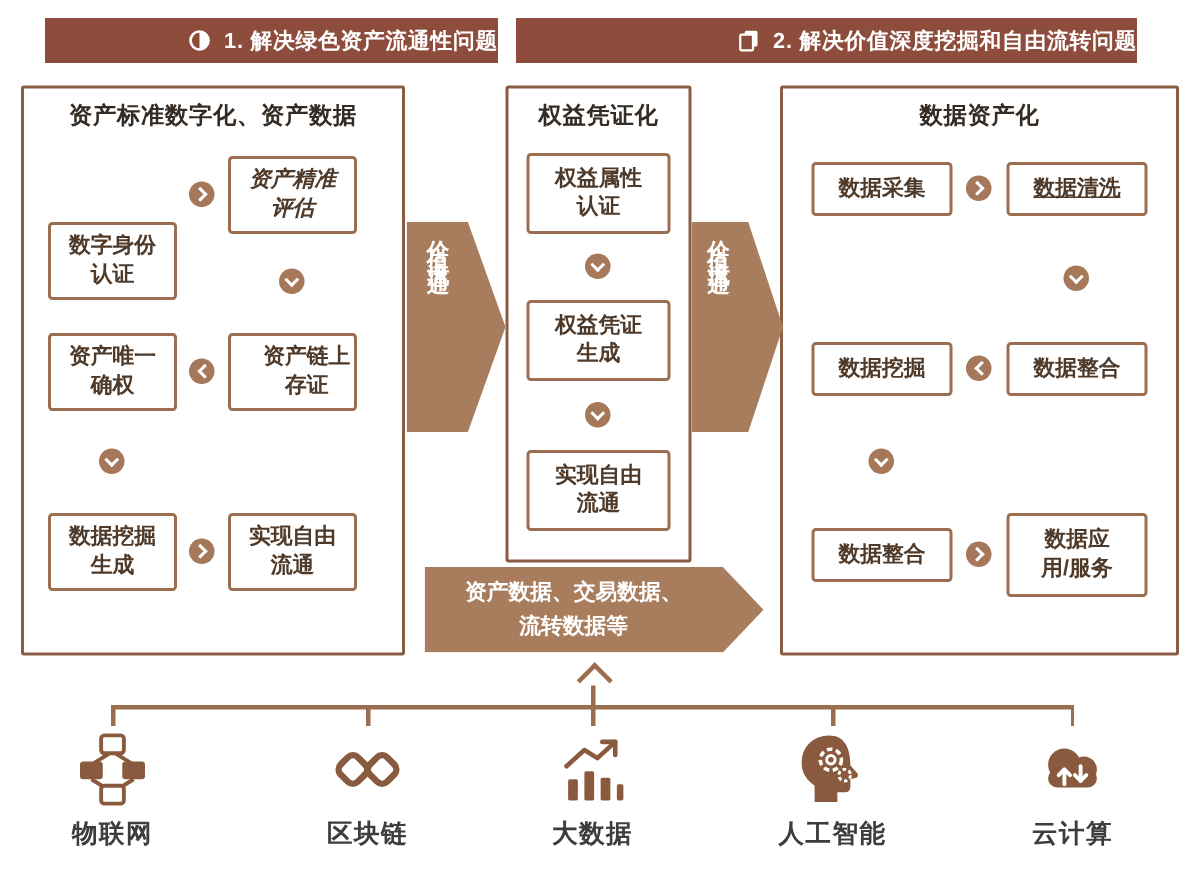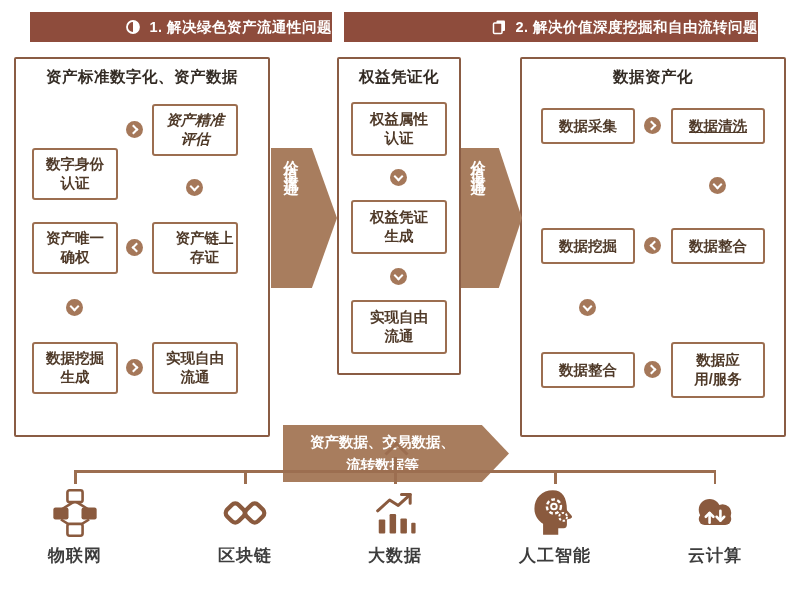--- a/index.html
+++ b/index.html
@@ -39,21 +39,20 @@
     clip-path:polygon(0% 0%,62% 0%,100% 50%,62% 100%,0% 100%);
   }
   .flow-arrow-text{
     position:absolute;left:10px;top:0;height:100%;display:flex;align-items:center;
     writing-mode:vertical-rl;text-orientation:upright;
     color:#fff;font-size:15px;font-weight:700;letter-spacing:7px;
   }
   .bottom-arrow{
     position:absolute;background:#a87d5e;
     clip-path:polygon(0% 0%,88% 0%,100% 50%,88% 100%,0% 100%);
-    margin-top:47px;
   }
   .bottom-arrow-text{
     position:absolute;left:0;top:0;width:88%;height:100%;
     display:flex;align-items:center;justify-content:center;text-align:center;
     color:#fff;font-size:14.5px;font-weight:700;line-height:1.55;white-space:pre-line;
   }
   
   .up-chevron{
     position:absolute;width:14px;height:14px;
     border-top:3.5px solid #9c6e50;border-right:3.5px solid #9c6e50;

